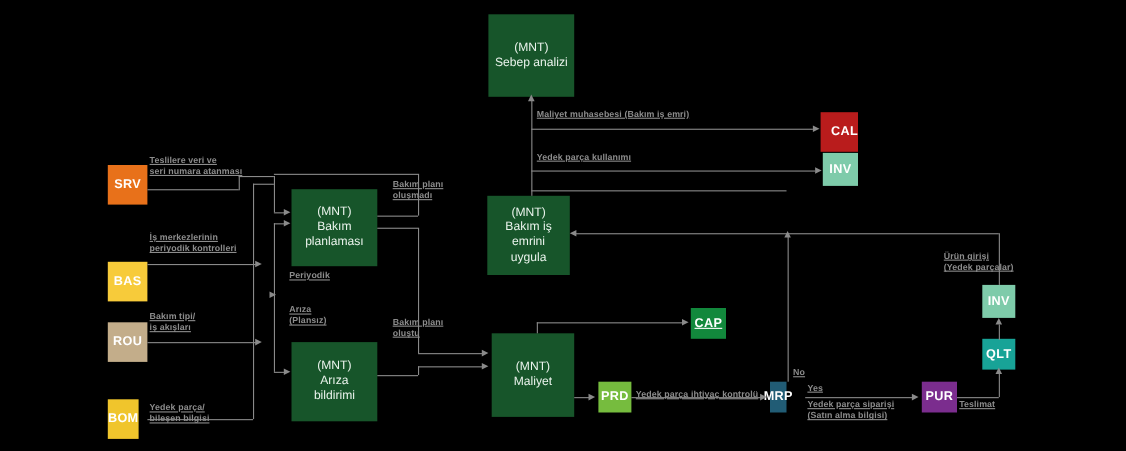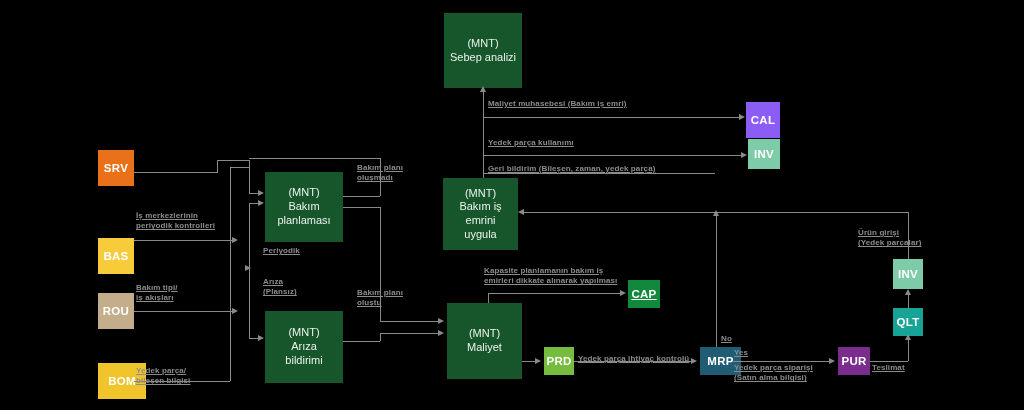--- a/index.html
+++ b/index.html
@@ -32,21 +32,21 @@
 
   <div class="node chip" style="left:98px;top:150px;width:36px;height:36px;background:#e8711a;">
     <span class="ln">SRV</span>
   </div>
   <div class="node chip" style="left:98px;top:222px;width:36px;height:36px;background:#f7cb3a;color:#fff;margin-top:16px;">
     <span class="ln">BAS</span>
   </div>
   <div class="node chip" style="left:98px;top:293px;width:36px;height:36px;background:#c3ad8a;">
     <span class="ln">ROU</span>
   </div>
-  <div class="node chip" style="left:98px;top:363px;width:48px;height:36px;background:#f0c52c;">
+  <div class="node chip" style="left:98px;top:363px;width:28px;height:36px;background:#f0c52c;">
     <span class="ln">BOM</span>
   </div>
 
   <div class="node mnt" style="left:444px;top:13px;width:78px;height:75px;">
     <span class="ln">(MNT)</span>
     <span class="ln">Sebep analizi</span>
   </div>
 
   <div class="node mnt" style="left:265px;top:172px;width:78px;height:70px;">
     <span class="ln">(MNT)</span>
@@ -65,33 +65,33 @@
     <span class="ln">Bakım iş</span>
     <span class="ln">emrini</span>
     <span class="ln">uygula</span>
   </div>
 
   <div class="node mnt" style="left:447px;top:303px;width:75px;height:76px;">
     <span class="ln">(MNT)</span>
     <span class="ln">Maliyet</span>
   </div>
 
-  <div class="node chip" style="left:746px;top:102px;width:34px;height:36px;background:#8b5cf6;">
+  <div class="node chip" style="left:746px;top:102px;width:34px;height:36px;background:#b91c1c;align-items:flex-end;">
     <span class="ln">CAL</span>
   </div>
   <div class="node chip" style="left:748px;top:139px;width:32px;height:30px;background:#7ecbaa;">
     <span class="ln">INV</span>
   </div>
   <div class="node chip" style="left:628px;top:280px;width:32px;height:28px;background:#12883c;text-decoration:underline;">
     <span class="ln">CAP</span>
   </div>
   <div class="node chip" style="left:544px;top:347px;width:30px;height:28px;background:#76bc3e;">
     <span class="ln">PRD</span>
   </div>
-  <div class="node chip" style="left:700px;top:347px;width:41px;height:28px;background:#215c75;">
+  <div class="node chip" style="left:700px;top:347px;width:15px;height:28px;background:#215c75;">
     <span class="ln">MRP</span>
   </div>
   <div class="node chip" style="left:838px;top:347px;width:32px;height:28px;background:#7b2d8e;">
     <span class="ln">PUR</span>
   </div>
   <div class="node chip" style="left:893px;top:308px;width:30px;height:28px;background:#18a397;">
     <span class="ln">QLT</span>
   </div>
   <div class="node chip" style="left:893px;top:259px;width:30px;height:30px;background:#7ecbaa;">
     <span class="ln">INV</span>
@@ -168,42 +168,41 @@
   <div class="ln-h" style="left:870px;top:361px;width:38px;"></div>
   <div class="ln-v" style="left:908px;top:340px;height:21px;"></div>
   <div class="ar ar-u" style="left:904.5px;top:334px;"></div>
 
   <div class="ln-v" style="left:908px;top:295px;height:14px;"></div>
   <div class="ar ar-u" style="left:904.5px;top:289px;"></div>
 
   <div class="ln-v" style="left:908px;top:212px;height:47px;"></div>
   <div class="ln-h" style="left:716px;top:212px;width:192px;"></div>
 
+  <div class="lbl" style="left:136px;top:141px;">Teslilere veri ve
+seri numara atanması</div>
   <div class="lbl" style="left:136px;top:211px;">İş merkezlerinin
 periyodik kontrolleri</div>
   <div class="lbl" style="left:136px;top:283px;">Bakım tipi/
 iş akışları</div>
   <div class="lbl" style="left:136px;top:353px;margin-top:13px;">Yedek parça/
 bileşen bilgisi</div>
 
   <div class="lbl" style="left:263px;top:246px;">Periyodik</div>
   <div class="lbl" style="left:263px;top:277px;">Arıza
 (Plansız)</div>
 
   <div class="lbl" style="left:357px;top:163px;">Bakım planı
 oluşmadı</div>
   <div class="lbl" style="left:357px;top:288px;">Bakım planı
 oluştu</div>
 
   <div class="lbl" style="left:488px;top:99px;">Maliyet muhasebesi (Bakım iş emri)</div>
   <div class="lbl" style="left:488px;top:138px;">Yedek parça kullanımı</div>
-  <div class="lbl" style="left:488px;top:164px;">Geri bildirim (Bileşen, zaman, yedek parça)</div>
-
-  <div class="lbl" style="left:484px;top:266px;">Kapasite planlamanın bakım iş
-emirleri dikkate alınarak yapılması</div>
+
 
   <div class="lbl" style="left:578px;top:354px;">Yedek parça ihtiyaç kontrolü</div>
 
   <div class="lbl" style="left:721px;top:334px;">No</div>
   <div class="lbl" style="left:734px;top:348px;">Yes</div>
   <div class="lbl" style="left:734px;top:363px;">Yedek parça siparişi
 (Satın alma bilgisi)</div>
 
   <div class="lbl" style="left:872px;top:363px;">Teslimat</div>
 

